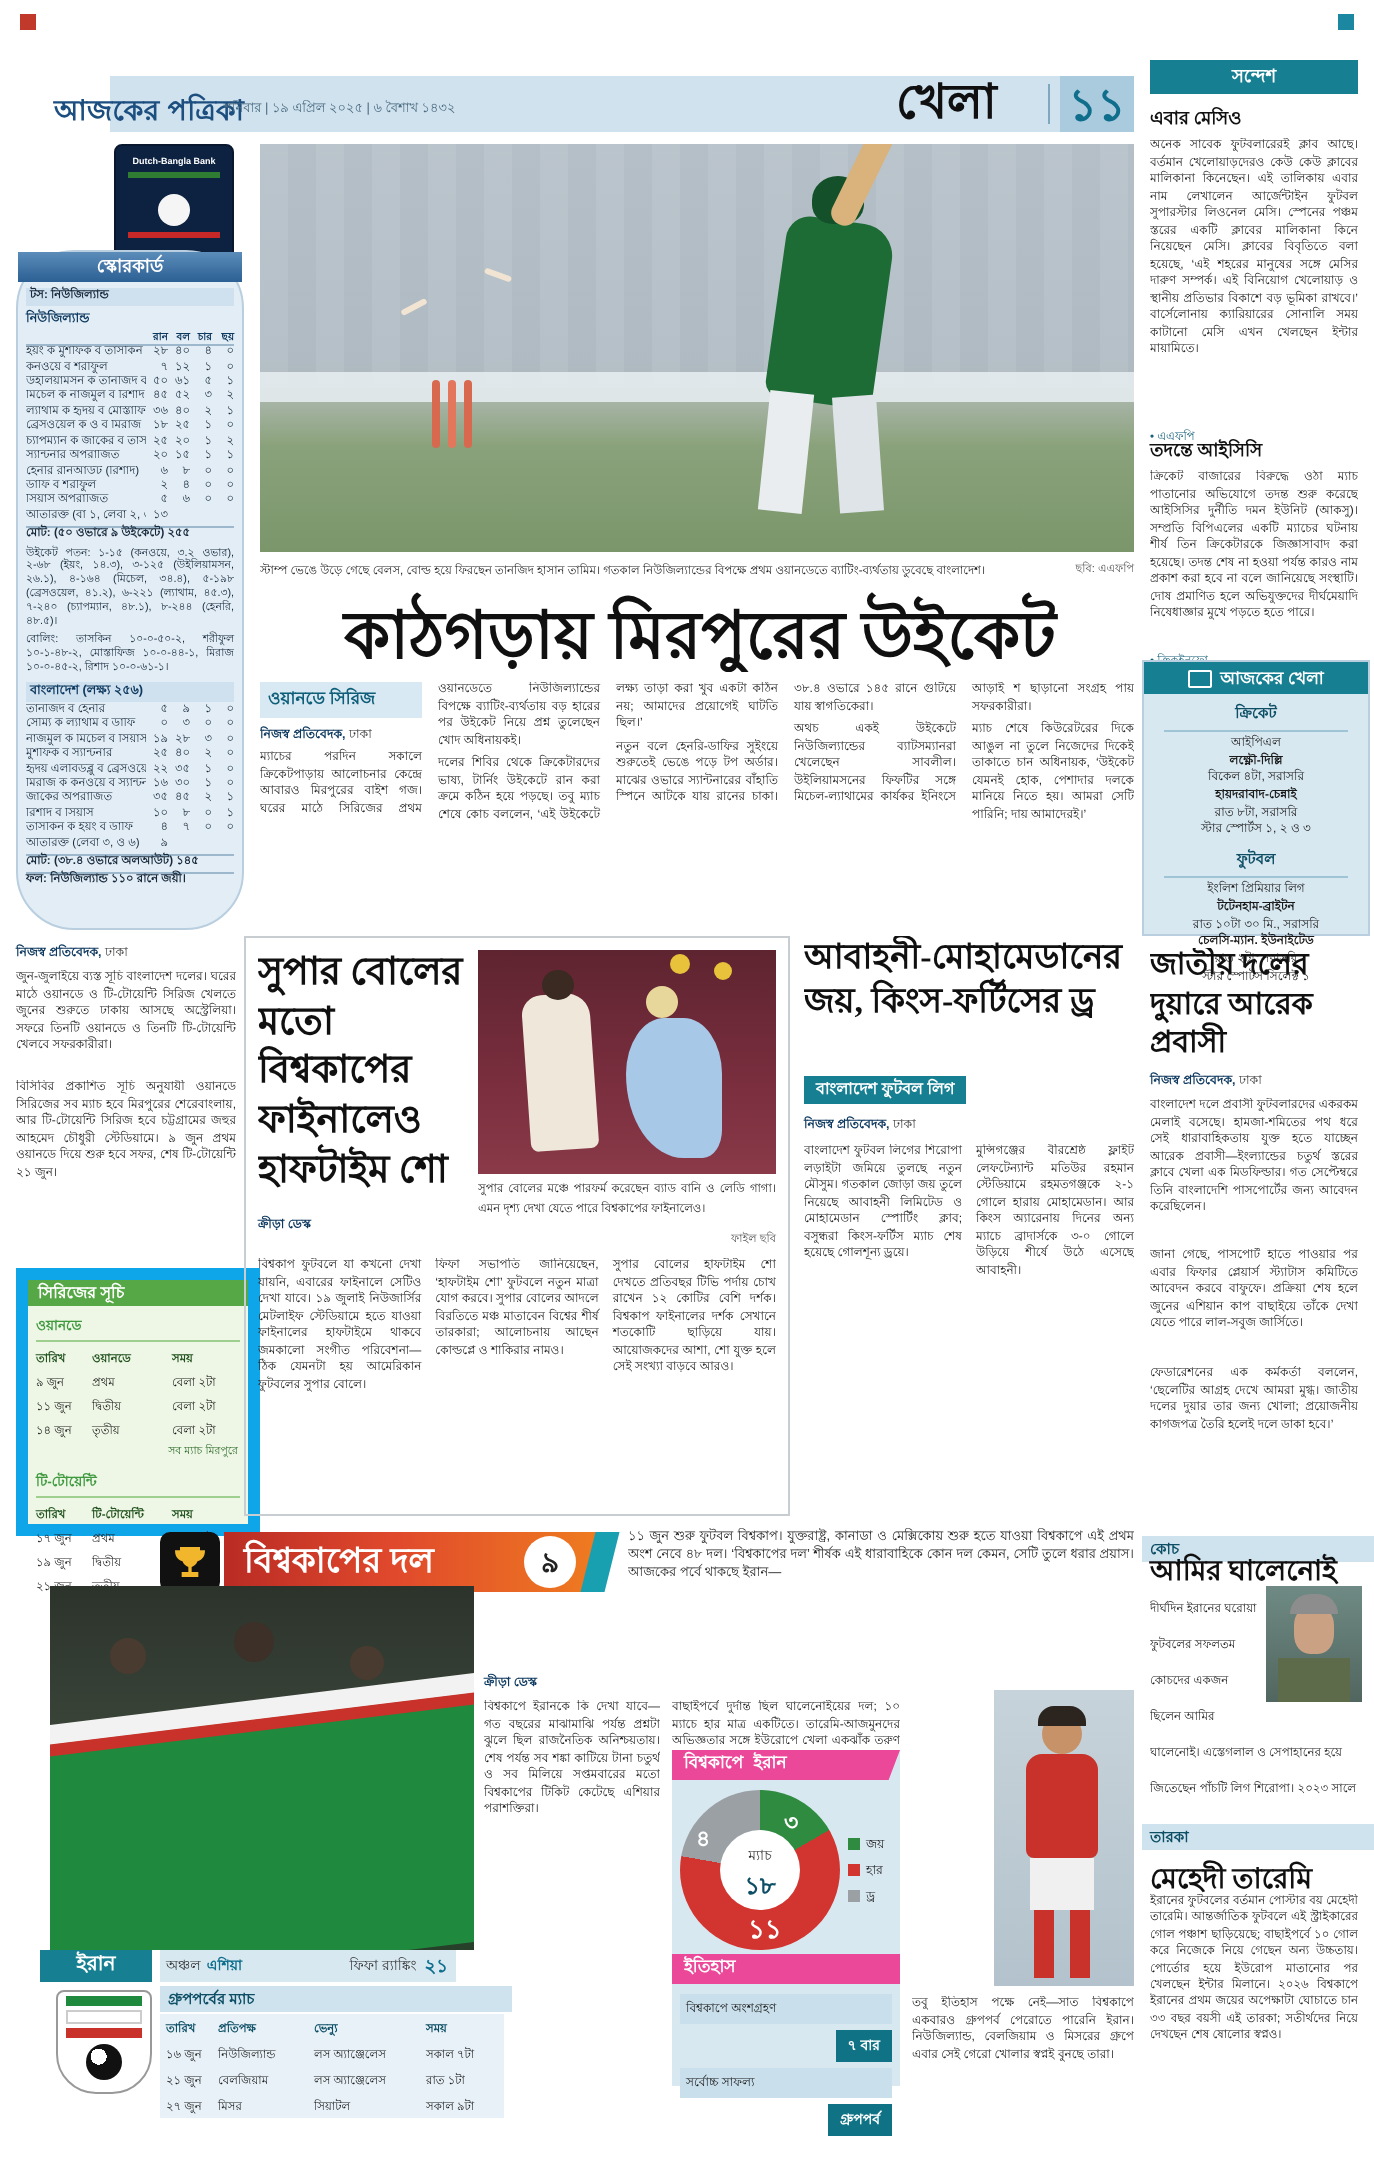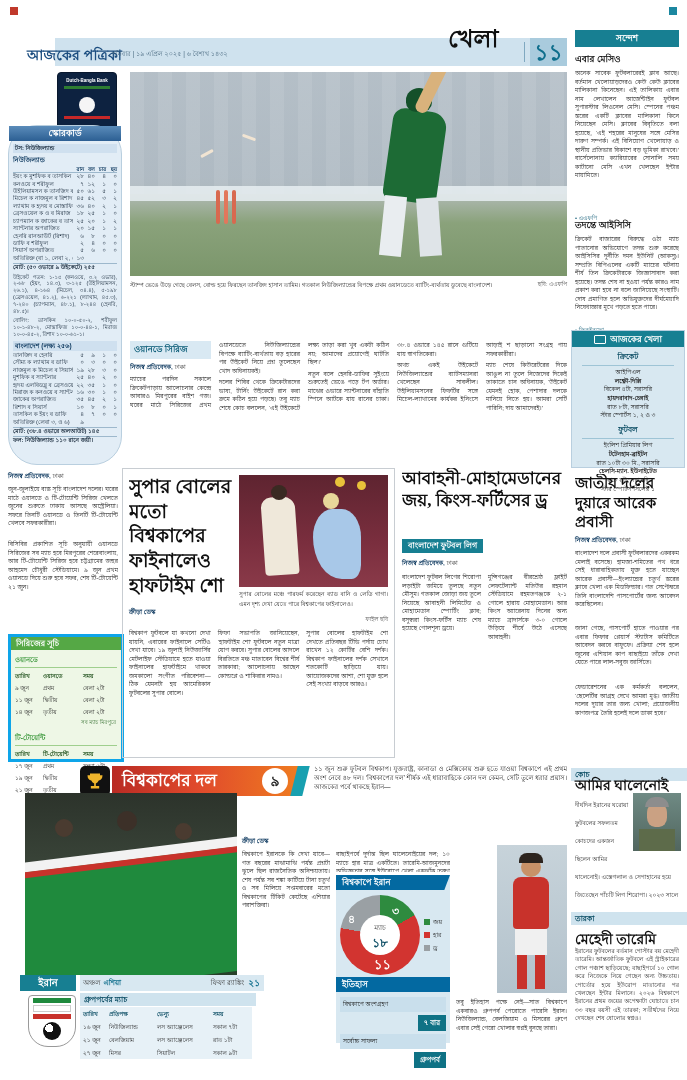--- a/index.html
+++ b/index.html
@@ -32,21 +32,21 @@
   .toss{background:#cfe0ef;font-weight:bold;padding:1px 2px;margin-bottom:2px;}
   .inn-title{font-weight:bold;font-size:6.4px;margin:3px 0 1px;color:#0f3a60;}
   .sc-cols{display:flex;font-weight:bold;font-size:5.2px;color:#0f3a60;border-bottom:.5px solid #9db8cc;}
   .sc-row{display:flex;}
   .sc-row .n,.sc-cols .n{flex:1;overflow:hidden;white-space:nowrap;}
   .sc-row .v,.sc-cols .v{width:11px;text-align:right;}
   .sc-note{margin:2px 0;font-size:5.4px;}
   .sc-total{font-weight:bold;margin:1px 0;border-top:.5px solid #9db8cc;}
 
   
-  .green-box{background:#eef7e6;border:3px solid #0ea5e9;}
+  .green-box{background:#eef7e6;border:6px solid #0ea5e9;}
   .green-head{background:#55a845;color:#fff;font-weight:bold;font-size:8px;line-height:13px;padding-left:5px;}
   .gt-sec{color:#3f9a3f;font-weight:bold;font-size:6.8px;border-bottom:1px solid #9fcf8e;margin:4px 4px 2px;padding-bottom:1px;}
   .gt-row{display:flex;font-size:5.8px;padding:1px 4px;}
   .gt-row.hdr{font-weight:bold;color:#23531f;}
   .gt-c0{width:28px;}.gt-c1{width:40px;}.gt-c2{width:30px;}
   .gt-foot{font-size:5.4px;text-align:right;padding:1px 5px;color:#2e6b2a;}
 
   
   .byline{font-size:6.2px;color:#333;}
   .byline b{color:#0f3a60;}
@@ -68,22 +68,22 @@
 
   
   .wc-banner{background:linear-gradient(90deg,#b92b24,#e0492c 45%,#ef7c20);}
   .wc-title{color:#fff;font-weight:bold;font-size:17px;line-height:30px;}
   .wc-num{background:#fff;border-radius:50%;text-align:center;font-weight:bold;color:#222;}
   .wc-teal{background:#18a0b0;transform:skewX(-14deg);}
   .trophy-box{background:#111;border-radius:5px;display:flex;align-items:center;justify-content:center;}
 
   
   .ig-box{background:#d8e8f1;}
-  .ig-head{background:#0369a1;color:#fff;font-weight:bold;font-size:8.5px;line-height:15px;padding-left:6px;
-           clip-path:polygon(0 0,100% 0,95% 100%,0 100%);}
+  .ig-head{background:#ec4899;color:#fff;font-weight:bold;font-size:8.5px;line-height:15px;padding-left:6px;
+           clip-path:polygon(0 0,100% 0,95% 100%,0 100%);font-family:Liberation Mono, monospace;}
   .donut{border-radius:50%;background:conic-gradient(#2e8b3f 0deg 60deg,#d23430 60deg 280deg,#9aa0a4 280deg 360deg);}
   .donut-hole{position:absolute;background:#fff;border-radius:50%;text-align:center;}
   .slice-lbl{position:absolute;color:#fff;font-weight:bold;}
   .lg-row{display:flex;align-items:center;font-size:6.2px;margin:2px 0;}
   .lg-sw{width:6px;height:6px;margin-right:3px;}
   .hist-row{display:flex;margin-top:3px;font-size:6px;}
   .hist-lbl{background:#c9dfec;padding:2px 3px;flex:1;}
   .hist-val{background:#0f7285;color:#fff;font-weight:bold;font-size:7px;padding:2px 6px;text-align:right;}
 
   
@@ -108,21 +108,21 @@
 <body>
 
 <div class="page">
 
   <div class="abs mark" style="left:10px;top:7px;background:#c0392b;"></div>
   <div class="abs mark" style="left:669px;top:7px;background:#1b87a0;"></div>
 
   <div class="abs band" style="left:55px;top:38px;width:512px;height:28px;"></div>
   <div class="abs paper-name" style="left:27px;top:44px;">আজকের পত্রিকা</div>
   <div class="abs dateline" style="left:112px;top:49px;">শনিবার | ১৯ এপ্রিল ২০২৫ | ৬ বৈশাখ ১৪৩২</div>
-  <div class="abs serifhead section-label" style="left:448px;top:25px;">খেলা</div>
+  <div class="abs serifhead section-label" style="left:448px;top:38px;">খেলা</div>
   <div class="abs" style="left:524px;top:42px;width:1px;height:20px;background:#7fa8c0;"></div>
   <div class="abs pagenum-box" style="left:530px;top:38px;width:37px;height:28px;">১১</div>
 
   <div class="abs shield" style="left:57px;top:72px;width:58px;height:96px;">
     <div class="bk">Dutch-Bangla Bank</div>
     <div class="stripe" style="background:#2e7d32;"></div>
     <div class="ball"></div>
     <div class="stripe" style="background:#c62828;"></div>
   </div>
 
@@ -339,20 +339,21 @@
 
     <div class="abs" style="left:258px;top:38px;width:54px;height:92px;background:#1d6b35;border-radius:12px 16px 8px 8px;transform:rotate(8deg);"></div>
     <div class="abs" style="left:276px;top:16px;width:26px;height:24px;background:#14502a;border-radius:50% 50% 40% 40%;"></div>
     <div class="abs" style="left:300px;top:-34px;width:13px;height:78px;background:#d9b27c;transform:rotate(26deg);border-radius:6px;"></div>
     <div class="abs" style="left:252px;top:124px;width:22px;height:60px;background:#e9edf0;transform:rotate(6deg);"></div>
     <div class="abs" style="left:288px;top:126px;width:22px;height:58px;background:#dfe4e8;transform:rotate(-4deg);"></div>
   </div>
   <div class="abs caption ovh" style="left:130px;top:280px;width:380px;height:12px;">স্টাম্প ভেঙে উড়ে গেছে বেলস, বোল্ড হয়ে ফিরছেন তানজিদ হাসান তামিম। গতকাল নিউজিল্যান্ডের বিপক্ষে প্রথম ওয়ানডেতে ব্যাটিং-ব্যর্থতায় ডুবেছে বাংলাদেশ।</div>
   <div class="abs credit" style="left:520px;top:280px;width:47px;text-align:right;">ছবি: এএফপি</div>
 
+  <div class="abs serifhead ovh" style="left:135px;top:292px;width:430px;height:44px;font-size:33px;text-align:center;">কাঠগড়ায় মিরপুরের উইকেট</div>
 
   <div class="abs ovh" style="left:130px;top:341px;width:437px;height:121px;column-count:5;column-gap:8px;">
     <div class="kicker-box">ওয়ানডে সিরিজ</div>
     <div class="byline" style="margin-bottom:2px;">
       <b>নিজস্ব প্রতিবেদক,</b> <span>ঢাকা</span>
     </div>
     <p class="bodytext j" style="margin:0 0 3px;">ম্যাচের পরদিন সকালে ক্রিকেটপাড়ায় আলোচনার কেন্দ্রে আবারও মিরপুরের বাইশ গজ। ঘরের মাঠে সিরিজের প্রথম ওয়ানডেতে নিউজিল্যান্ডের বিপক্ষে ব্যাটিং-ব্যর্থতায় বড় হারের পর উইকেট নিয়ে প্রশ্ন তুলেছেন খোদ অধিনায়কই।</p>
     <p class="bodytext j" style="margin:0 0 3px;">দলের শিবির থেকে ক্রিকেটারদের ভাষ্য, টার্নিং উইকেটে রান করা ক্রমে কঠিন হয়ে পড়ছে। তবু ম্যাচ শেষে কোচ বললেন, ‘এই উইকেটে লক্ষ্য তাড়া করা খুব একটা কঠিন নয়; আমাদের প্রয়োগেই ঘাটতি ছিল।’</p>
     <p class="bodytext j" style="margin:0 0 3px;">নতুন বলে হেনরি-ডাফির সুইংয়ে শুরুতেই ভেঙে পড়ে টপ অর্ডার। মাঝের ওভারে স্যান্টনারের বাঁহাতি স্পিনে আটকে যায় রানের চাকা। ৩৮.৪ ওভারে ১৪৫ রানে গুটিয়ে যায় স্বাগতিকেরা।</p>
     <p class="bodytext j" style="margin:0 0 3px;">অথচ একই উইকেটে নিউজিল্যান্ডের ব্যাটসম্যানরা খেলেছেন সাবলীল। উইলিয়ামসনের ফিফটির সঙ্গে মিচেল-ল্যাথামের কার্যকর ইনিংসে আড়াই শ ছাড়ানো সংগ্রহ পায় সফরকারীরা।</p>
@@ -527,21 +528,21 @@
     <div class="abs" style="left:150px;top:30px;width:17px;height:17px;background:#4a3b30;border-radius:50%;"></div>
   </div>
 
   <div class="abs teal-bar" style="left:20px;top:975px;width:56px;height:16px;font-size:10px;text-align:center;line-height:16px;">ইরান</div>
   <div class="abs badge" style="left:28px;top:995px;width:46px;height:50px;">
     <div class="st" style="background:#1f8a3d;"></div>
     <div class="st" style="background:#fff;border:0.5px solid #ccc;"></div>
     <div class="st" style="background:#c8322b;"></div>
     <div class="fb"></div>
   </div>
-  <div class="abs panel" style="left:80px;top:975px;width:184px;height:16px;display:flex;align-items:center;font-size:7px;">
+  <div class="abs panel" style="left:80px;top:975px;width:148px;height:16px;display:flex;align-items:center;font-size:7px;">
     <span style="padding:0 3px;color:#333;">অঞ্চল</span>
     <b style="color:#0e6e8c;">এশিয়া</b>
     <span style="flex:1;"></span>
     <span style="color:#333;">ফিফা র‍্যাঙ্কিং</span>
     <b style="color:#0e6e8c;padding:0 4px;font-size:9px;">২১</b>
   </div>
   <div class="abs subband" style="left:80px;top:993px;width:172px;">গ্রুপপর্বের ম্যাচ</div>
   <div class="abs" style="left:80px;top:1007px;width:172px;background:#e7f1f7;">
     <div class="ir-row" style="font-weight:bold;color:#0e4f66;">
       <span class="ir-c0">তারিখ</span>

